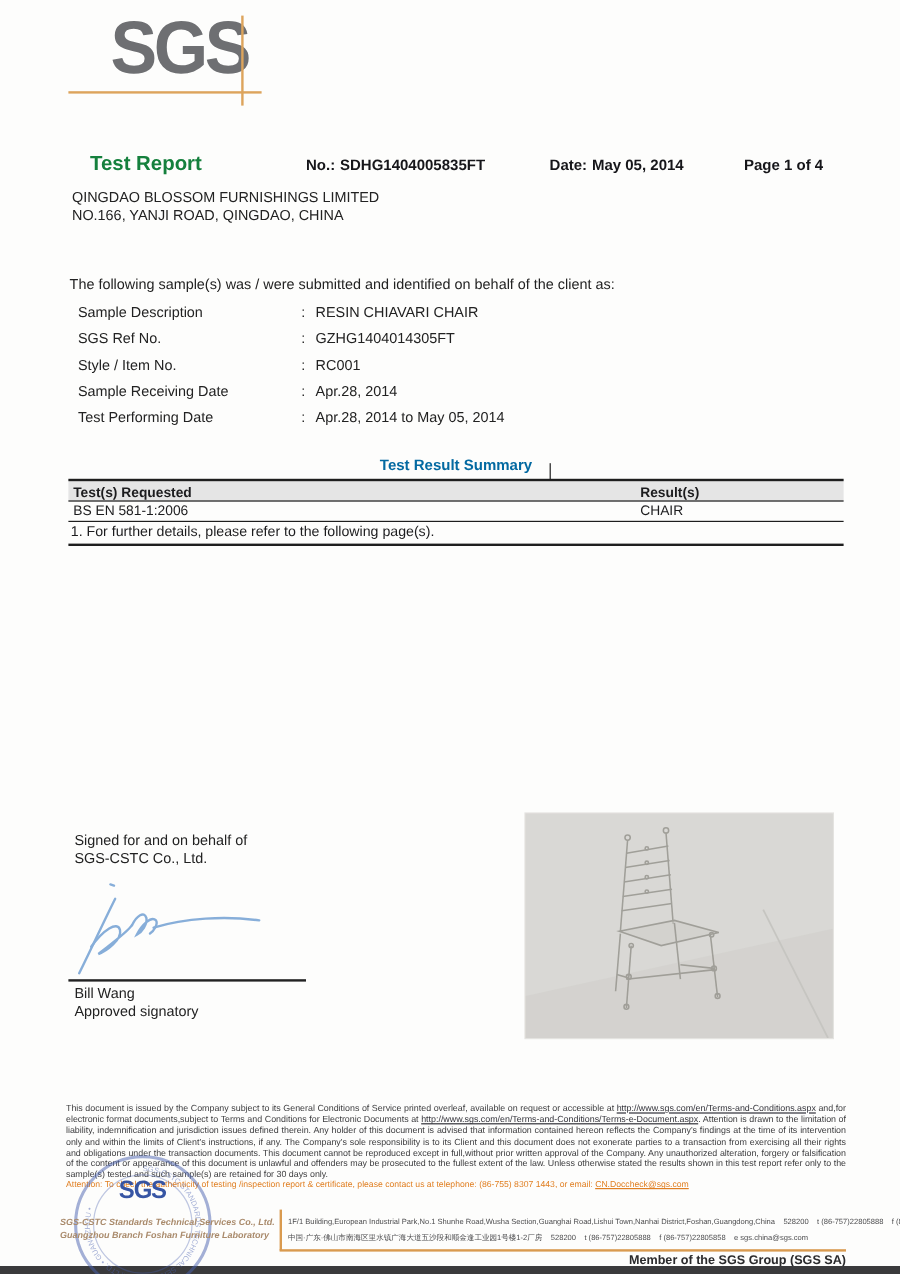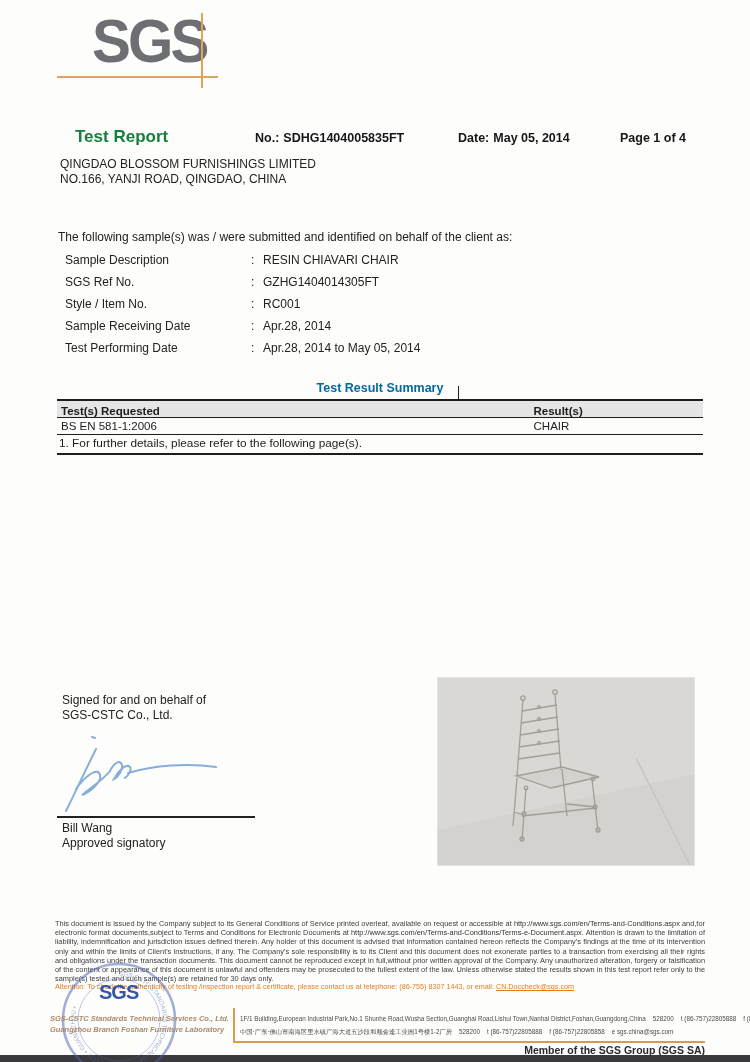--- a/index.html
+++ b/index.html
@@ -46,21 +46,21 @@
   .sig-svg{left:58px;top:727px;}
   .sig-line{left:57px;top:816px;width:198px;height:1.5px;background:#222;}
   .sig-name{left:62px;top:821px;font-size:12px;line-height:15px;color:#222;}
 
   
   .photo{left:438px;top:678px;width:256px;height:187px;background:#d9d8d5;box-shadow:0 0 0 1px #e4e3e0;}
 
   
   .legal{left:55px;top:919px;width:650px;font-size:7.4px;line-height:9.2px;color:#3d3d3f;
     text-align:justify;}
-  .legal .lnk{color:#33333a;margin-top:28px;}
+  .legal .lnk{text-decoration:underline;color:#33333a;margin-top:28px;}
   .attn{left:55px;top:951px;width:650px;font-size:7.2px;font-weight:400;color:#e07f22;margin-top:31px;}
   .attn .lnk{text-decoration:underline;color:#e07f22;}
 
   
   .blue-sgs{left:99px;top:980px;font-size:21px;font-weight:700;color:#2d4da0;letter-spacing:-1px;
     transform:scaleX(.95);transform-origin:left top;opacity:.95;z-index:3;}
   .stamp{left:52px;top:950px;z-index:4;}
   .f-company{left:50px;top:1013px;font-size:7.5px;line-height:11px;font-weight:700;color:#a98a6b;z-index:5;width:185px;font-style:italic;}
   .f-vline{left:233px;top:1008px;width:1.5px;height:34px;background:#d99a4f;}
   .f-addr{left:240px;top:1012px;width:468px;font-size:6.3px;line-height:13px;color:#4c4c4e;white-space:nowrap;}

